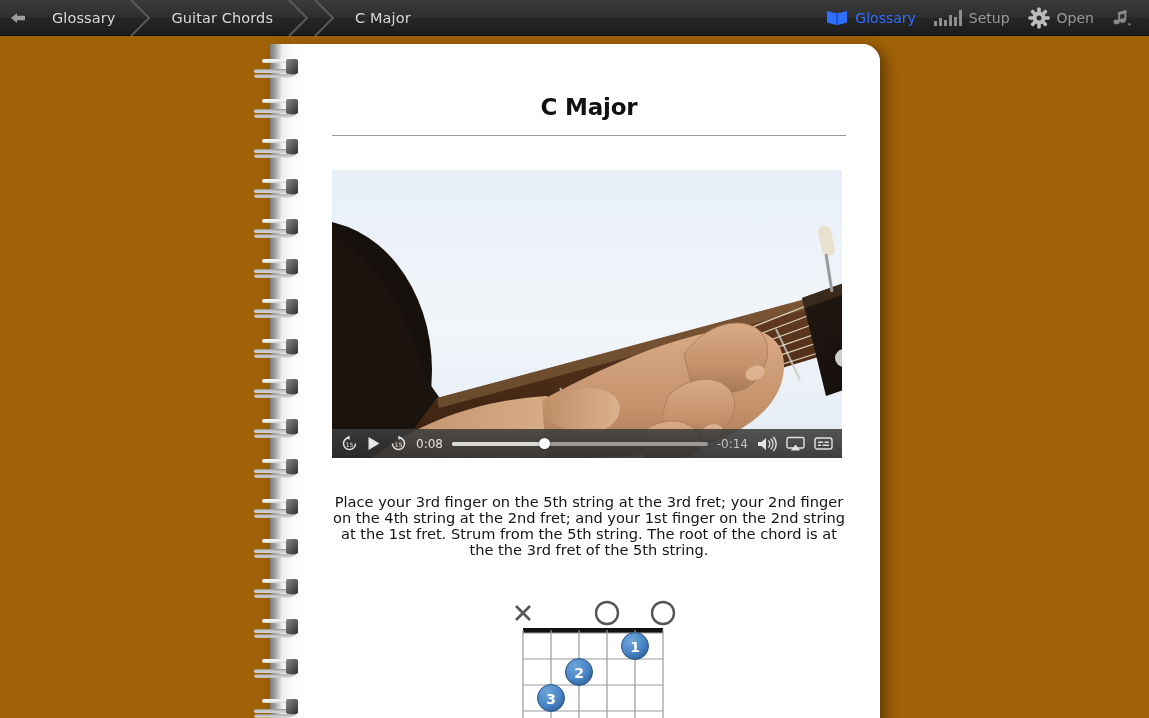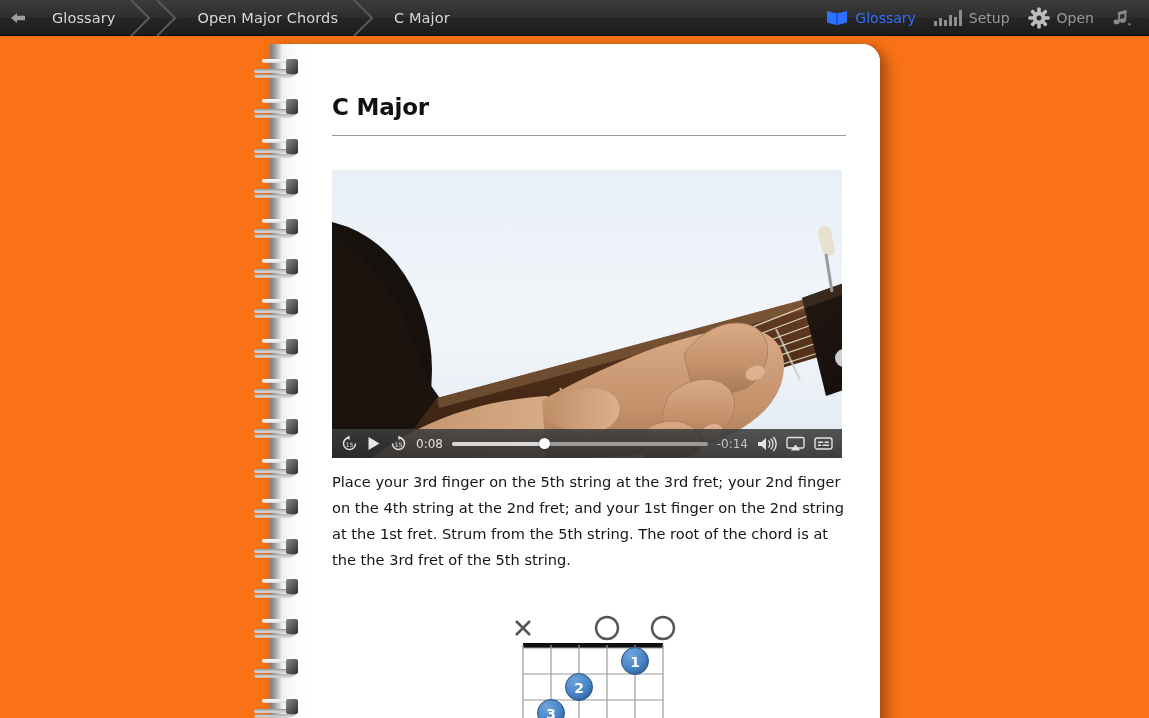--- a/index.html
+++ b/index.html
@@ -9,22 +9,23 @@
     height: 718px;
     overflow: hidden;
     font-family: "DejaVu Sans", sans-serif;
     background: #8c8c8c;
   }
 
   #app {
     position: relative;
     width: 1149px;
     height: 718px;
-    background: #f97316;
+    background: #a16207;
     overflow: hidden;
+    text-align: center;
   }
 
   
   #toolbar {
     position: absolute;
     left: 0; top: 0;
     width: 1149px;
     height: 36px;
     background: linear-gradient(to bottom, #3b3b3b 0%, #2e2e2e 48%, #262626 52%, #1c1c1c 100%);
     border-bottom: 1px solid #0a0a0a;
@@ -221,24 +222,24 @@
     width: 11px; height: 11px;
     border-radius: 50%;
     background: #fff;
     box-shadow: 0 0 2px rgba(0,0,0,0.5);
     left: 36%;
     margin-left: -5px;
   }
 
   
   #description {
-    margin-top: 11px;
+    margin-top: 36px;
     width: 514px;
     font-size: 14.6px;
-    line-height: 26px;
+    line-height: 16px;
     color: #141414;
     font-family: "DejaVu Sans", sans-serif;
   }
 
   
   #chord-wrap {
     margin-top: 34px;
     display: flex;
     justify-content: center;
   }
@@ -256,26 +257,26 @@
       </svg>
     </div>
 
     <div id="breadcrumb">
       <div class="crumb">Glossary</div>
       <div class="crumb-sep">
         <svg width="26" height="36" viewBox="0 0 26 36">
             <path d="M2 0 L20 18 L2 36" fill="none" stroke="#5a5a5a" stroke-width="2"></path>
           </svg>
       </div>
+      <div class="crumb">Guitar Chords</div>
       <div class="crumb-sep">
         <svg width="26" height="36" viewBox="0 0 26 36">
             <path d="M2 0 L20 18 L2 36" fill="none" stroke="#5a5a5a" stroke-width="2"></path>
           </svg>
       </div>
-      <div class="crumb">Open Major Chords</div>
       <div class="crumb-sep">
         <svg width="26" height="36" viewBox="0 0 26 36">
             <path d="M2 0 L20 18 L2 36" fill="none" stroke="#5a5a5a" stroke-width="2"></path>
           </svg>
       </div>
       <div class="crumb">C Major</div>
     </div>
 
     <div id="toolbar-spacer"></div>
 

